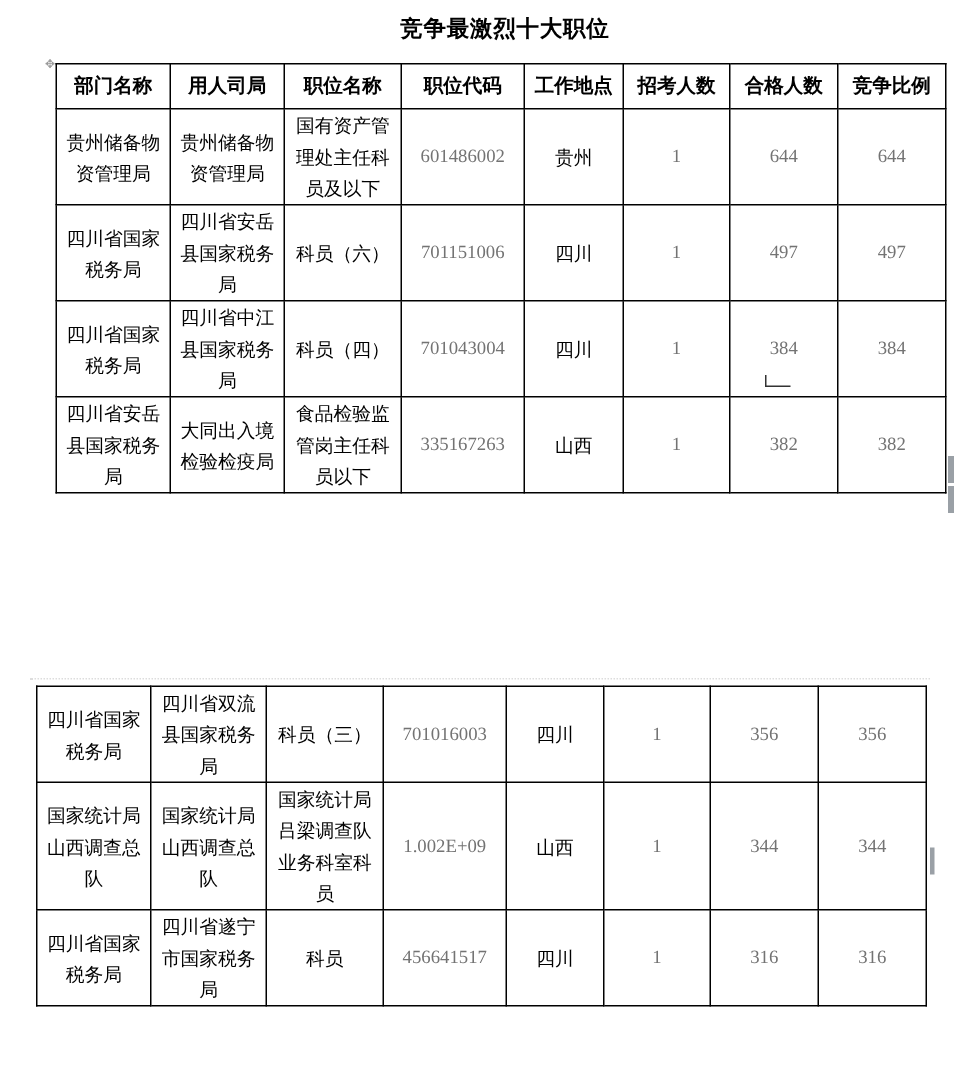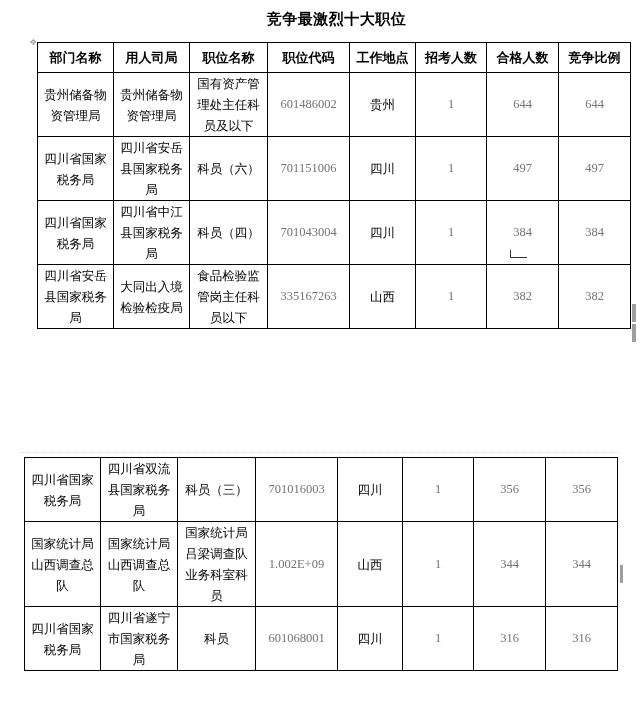--- a/index.html
+++ b/index.html
@@ -124,21 +124,21 @@
     <td class="num">1.002E+09</td>
     <td>山西</td>
     <td class="num">1</td>
     <td class="num">344</td>
     <td class="num">344</td>
   </tr>
   <tr style="height:63px">
     <td>四川省国家税务局</td>
     <td>四川省遂宁市国家税务局</td>
     <td>科员</td>
-    <td class="num">601068001</td>
+    <td class="num">456641517</td>
     <td>四川</td>
     <td class="num">1</td>
     <td class="num">316</td>
     <td class="num">316</td>
   </tr>
 </tbody>
   </table>
 
 <div class="cursor-mark"></div>
 <div class="scroll-mark" style="left:632px; top:304px; width:4px; height:18px;"></div>

